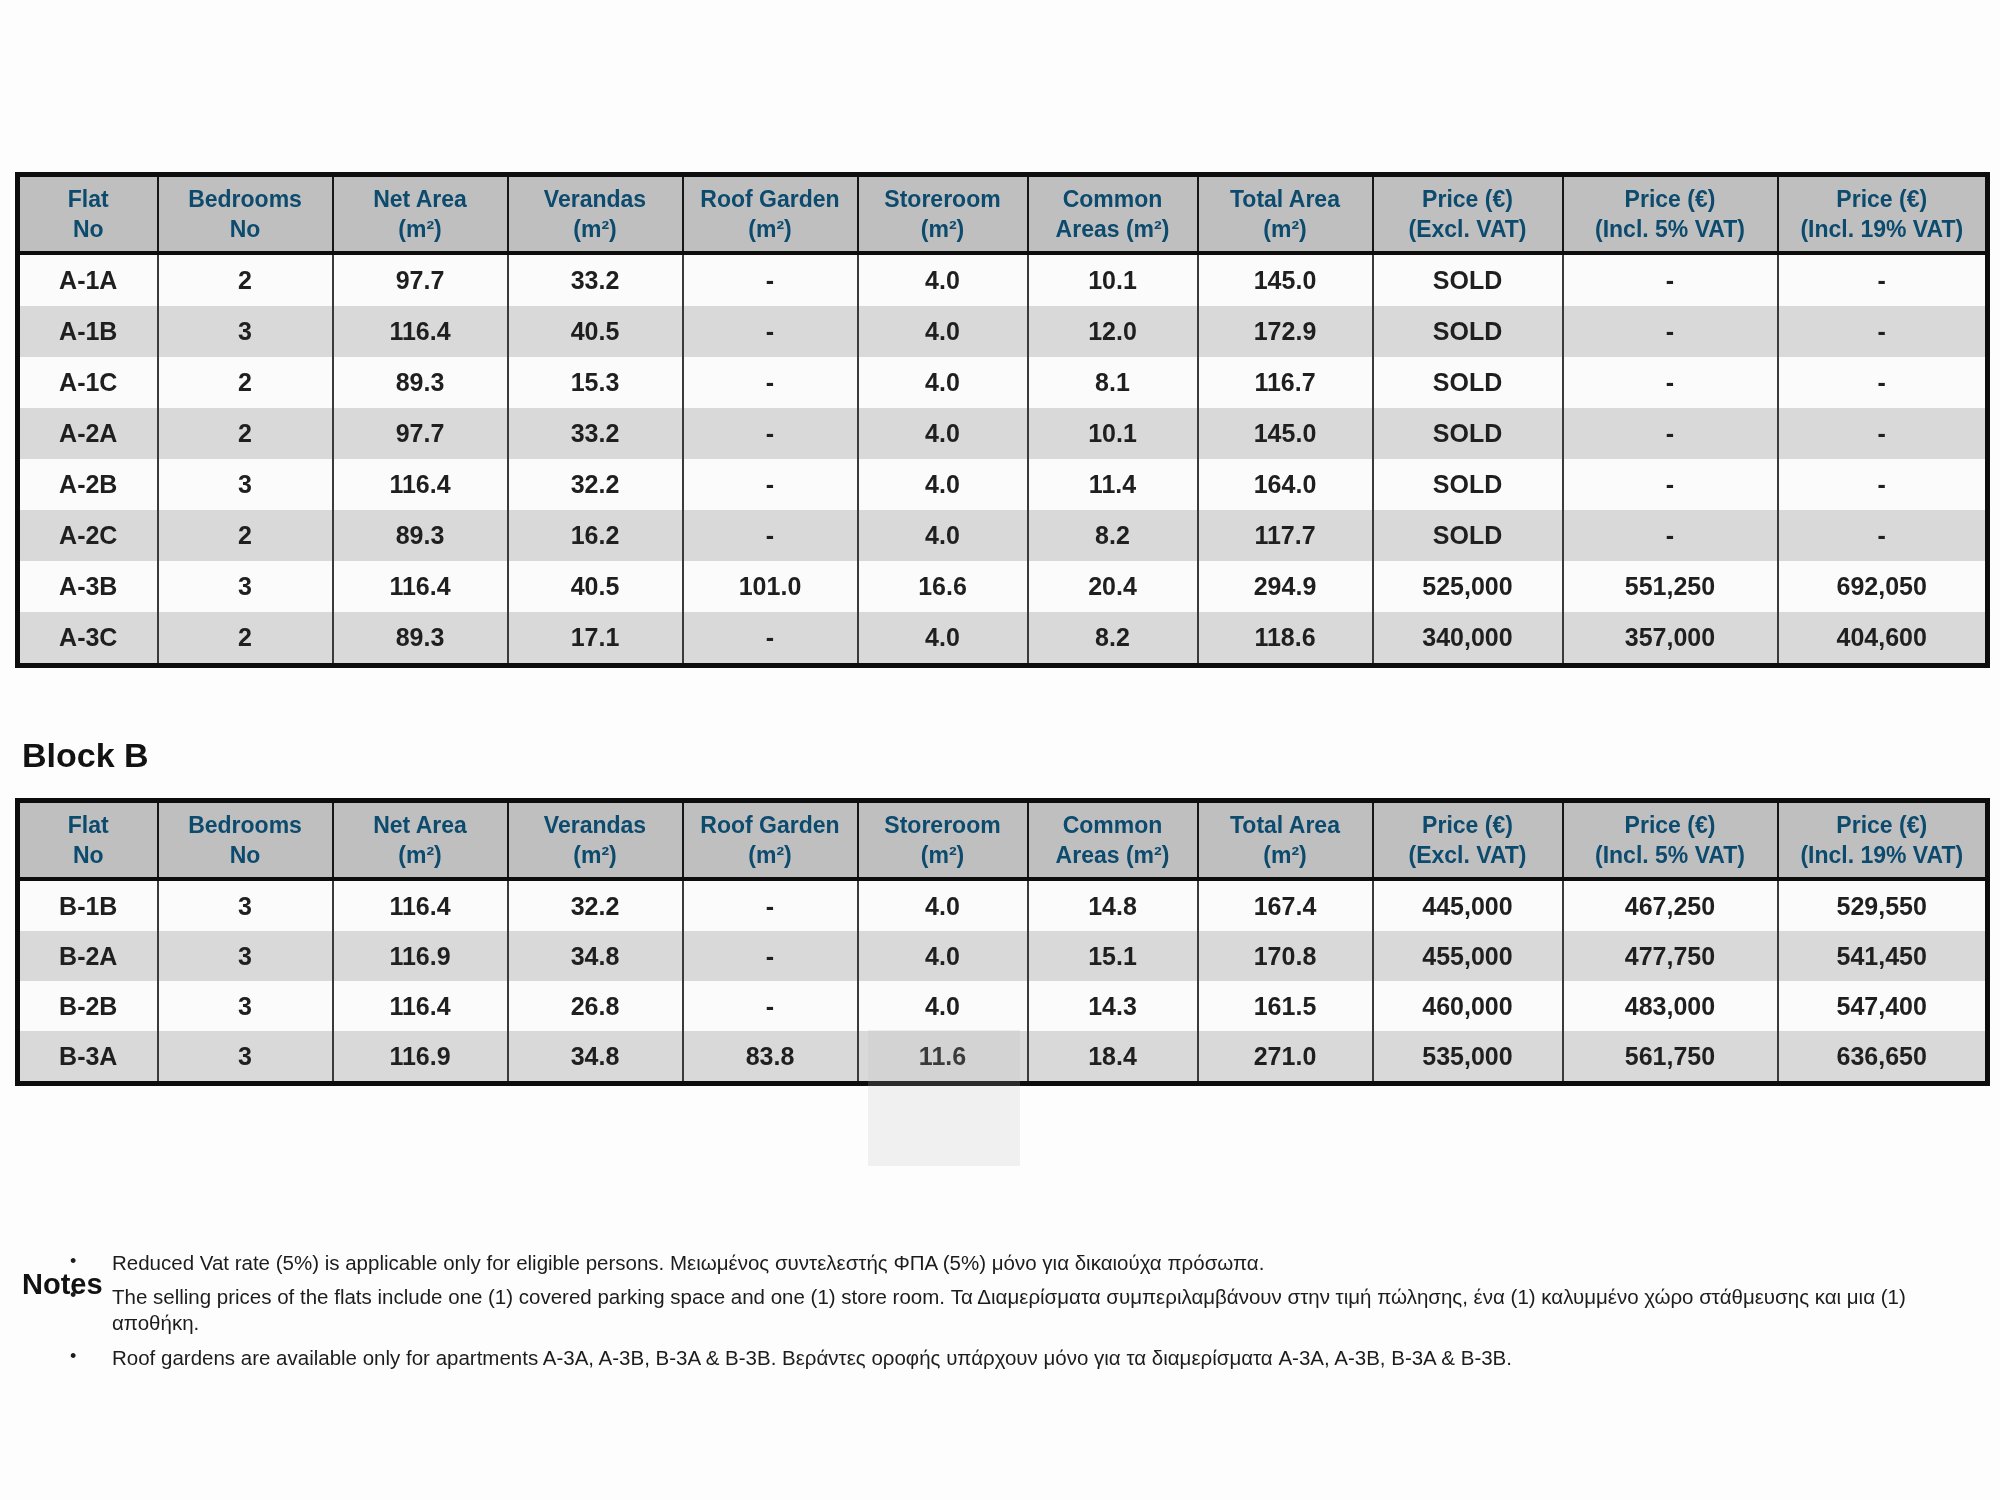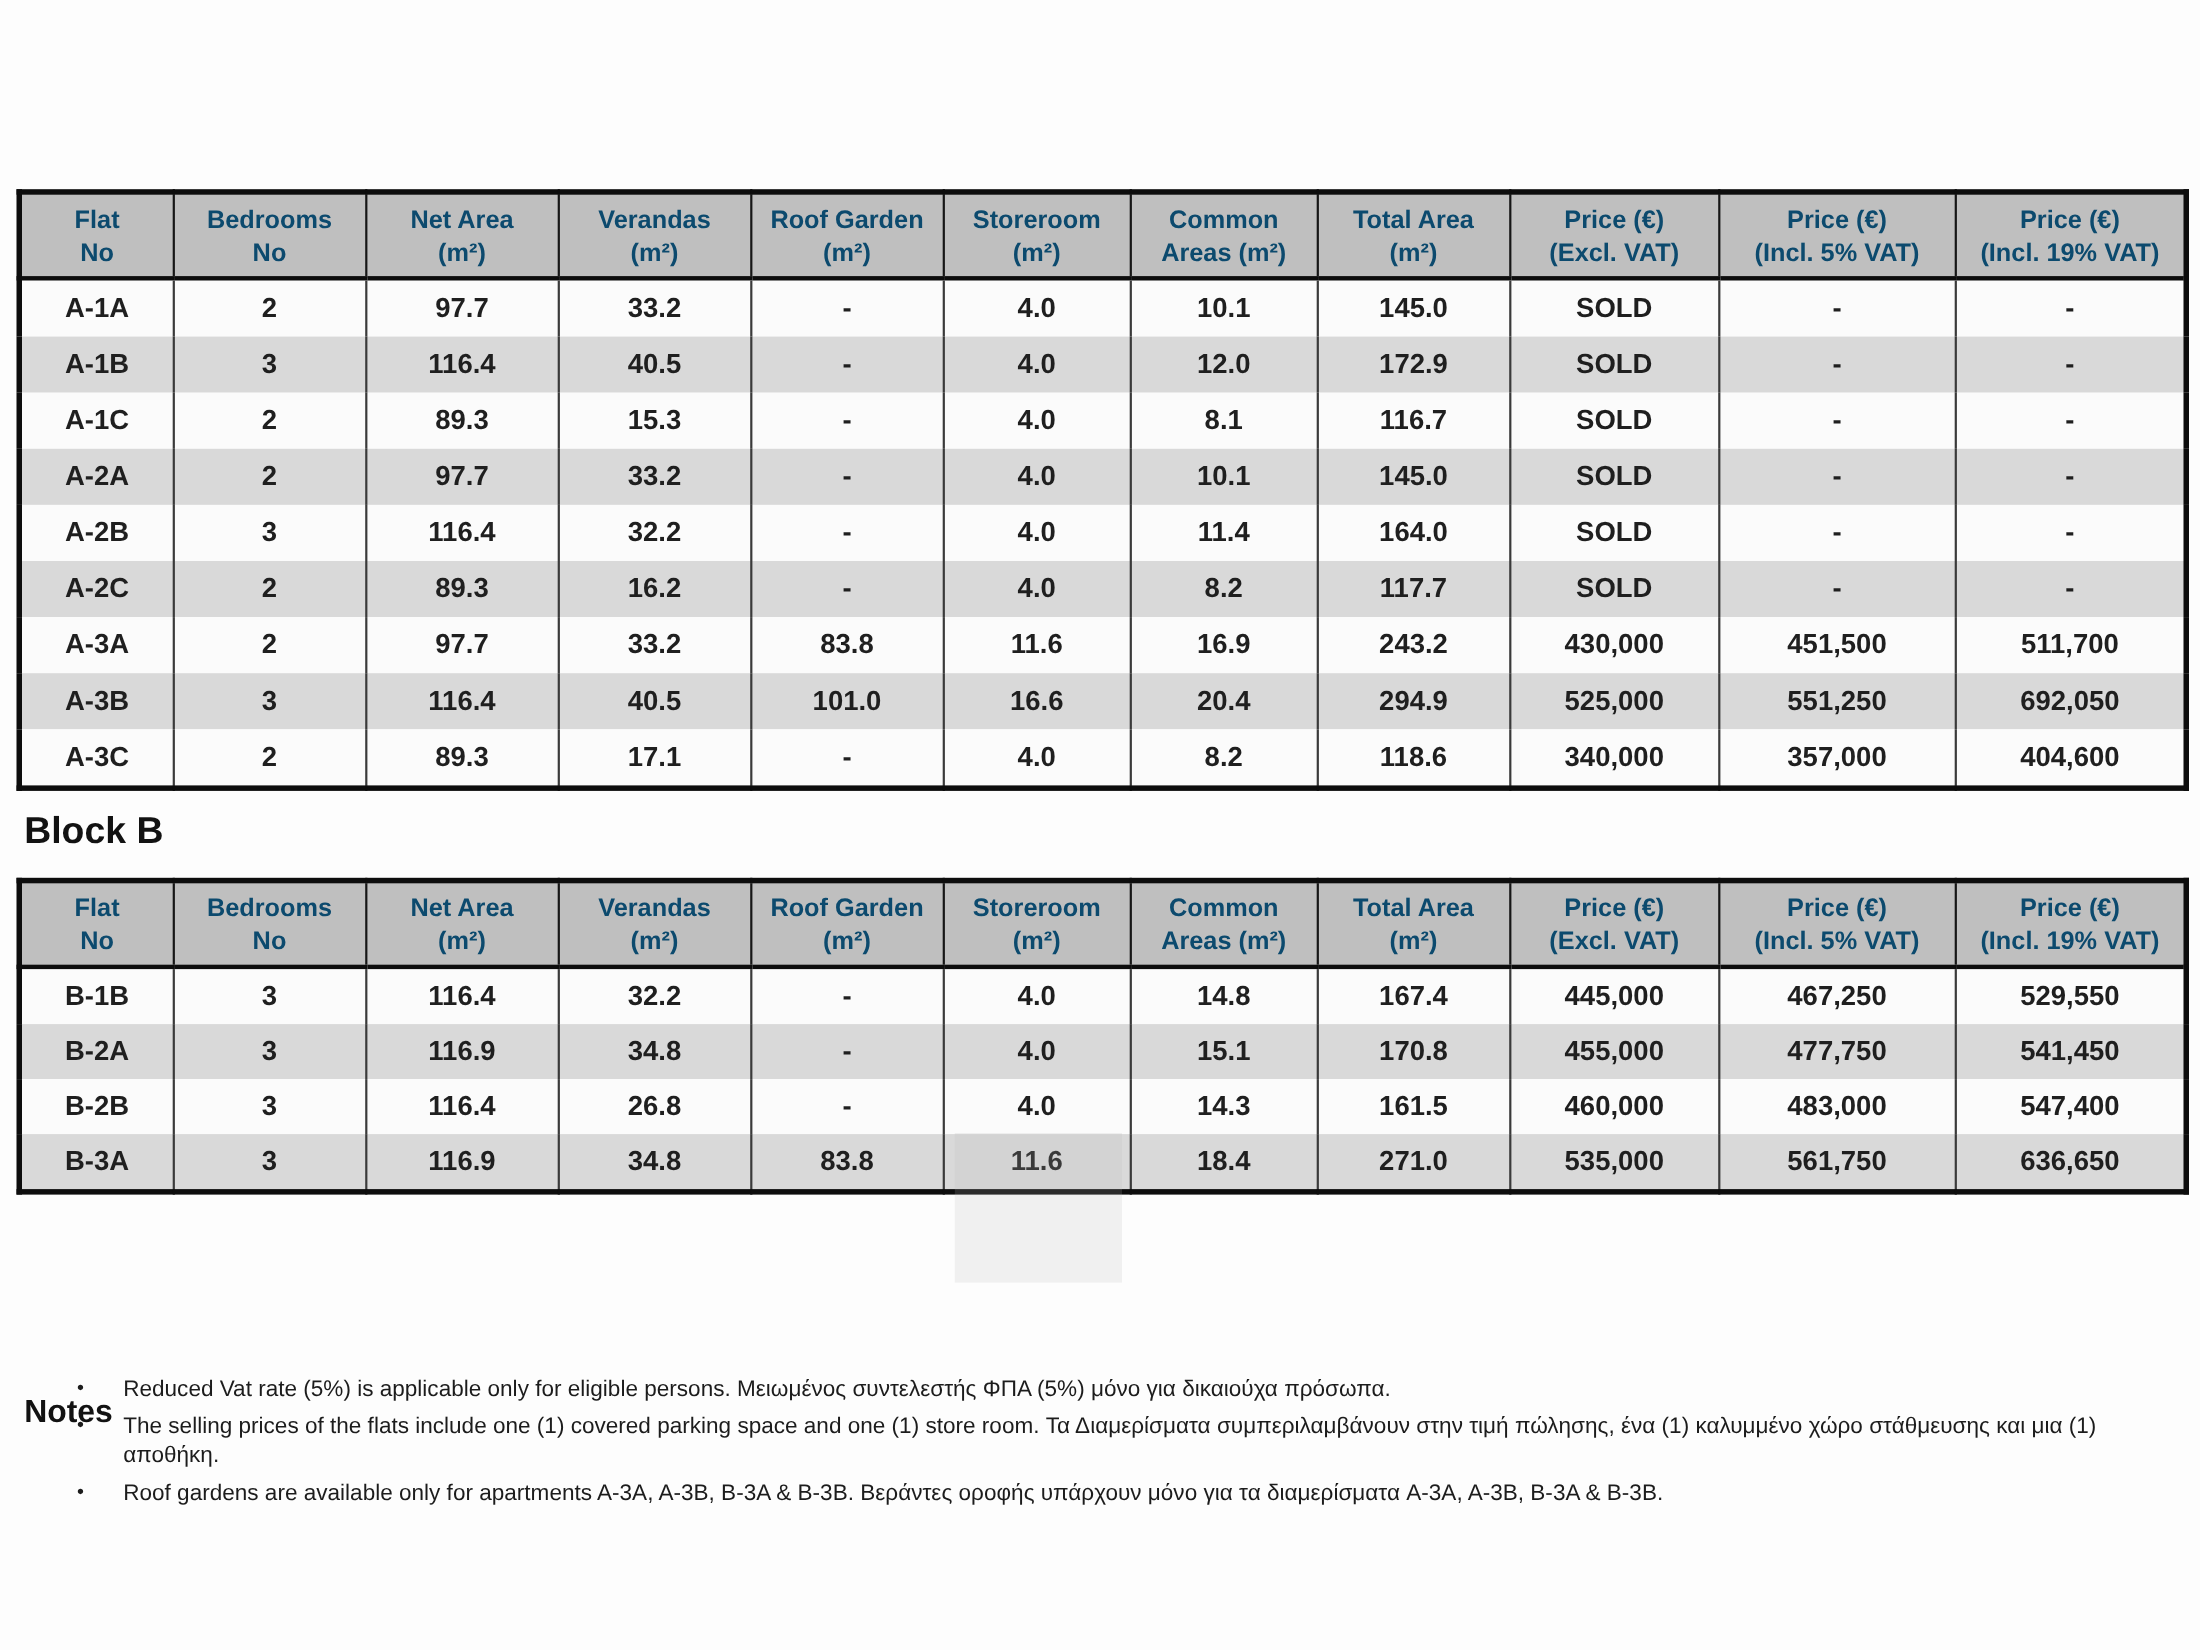--- a/index.html
+++ b/index.html
@@ -213,33 +213,20 @@
           <td>16.2</td>
           <td>-</td>
           <td>4.0</td>
           <td>8.2</td>
           <td>117.7</td>
           <td>SOLD</td>
           <td>-</td>
           <td>-</td>
         </tr>
         <tr>
-          <td>A-3A</td>
-          <td>2</td>
-          <td>97.7</td>
-          <td>33.2</td>
-          <td>83.8</td>
-          <td>11.6</td>
-          <td>16.9</td>
-          <td>243.2</td>
-          <td>430,000</td>
-          <td>451,500</td>
-          <td>511,700</td>
-        </tr>
-        <tr>
           <td>A-3B</td>
           <td>3</td>
           <td>116.4</td>
           <td>40.5</td>
           <td>101.0</td>
           <td>16.6</td>
           <td>20.4</td>
           <td>294.9</td>
           <td>525,000</td>
           <td>551,250</td>

